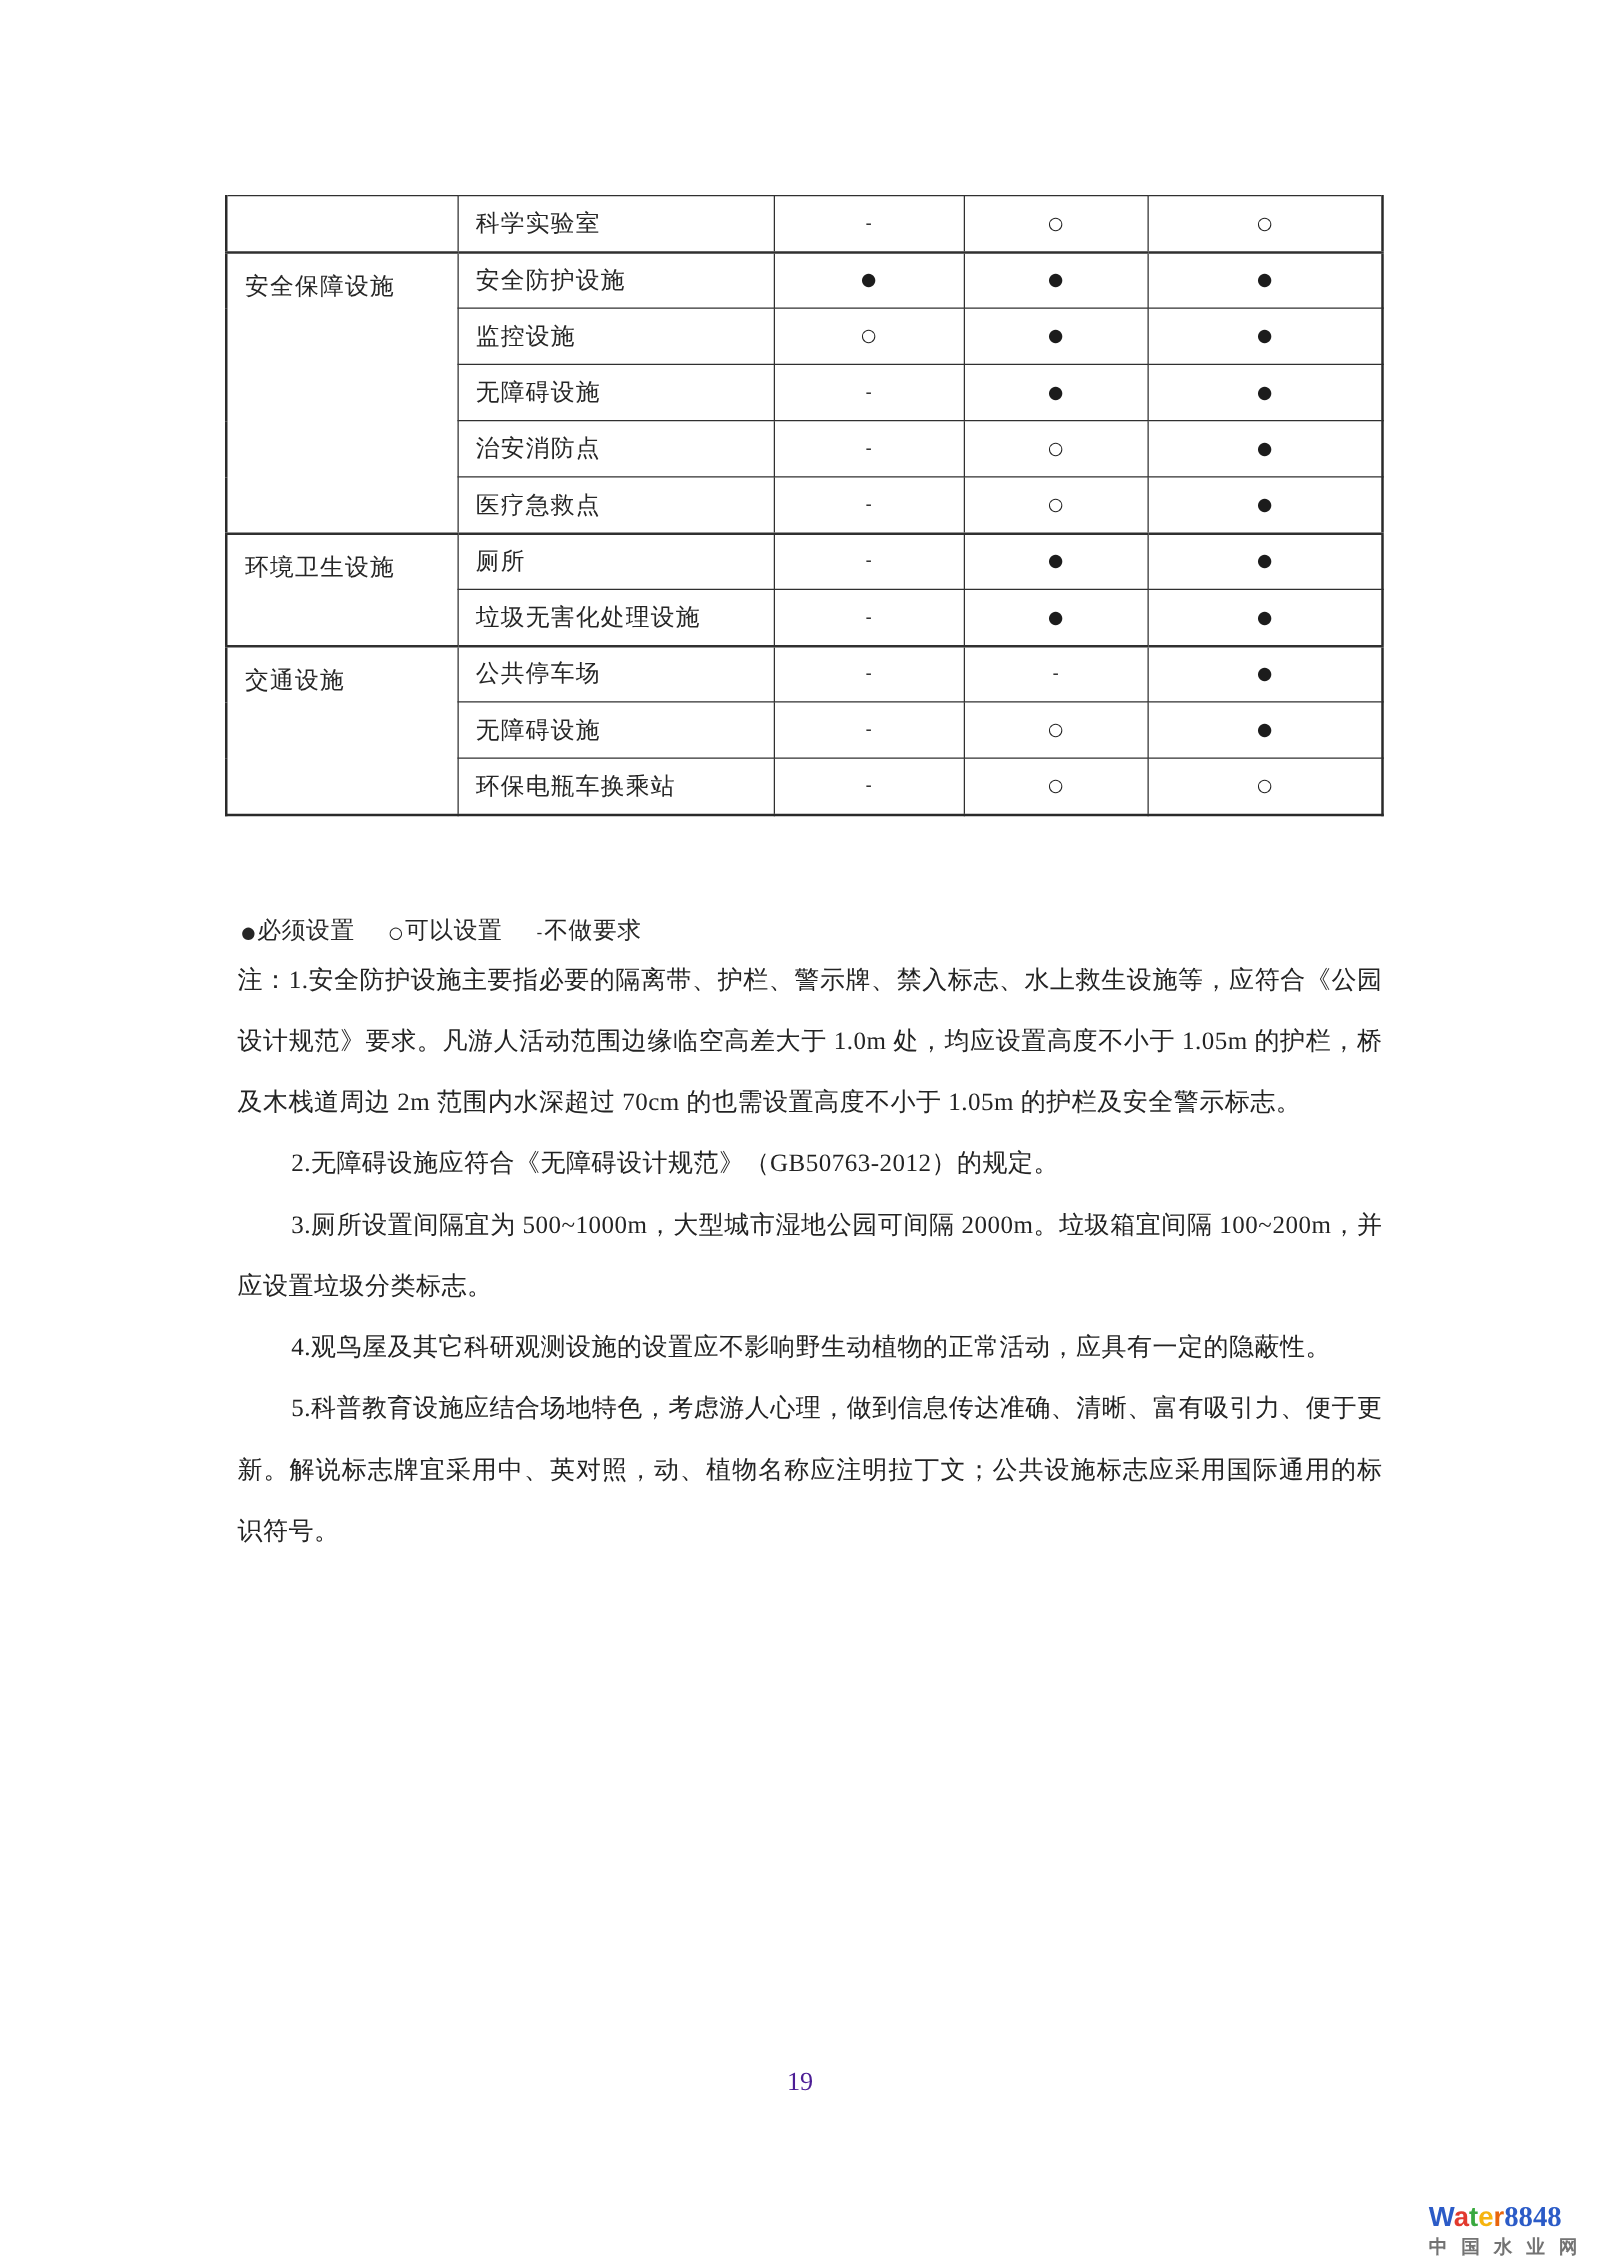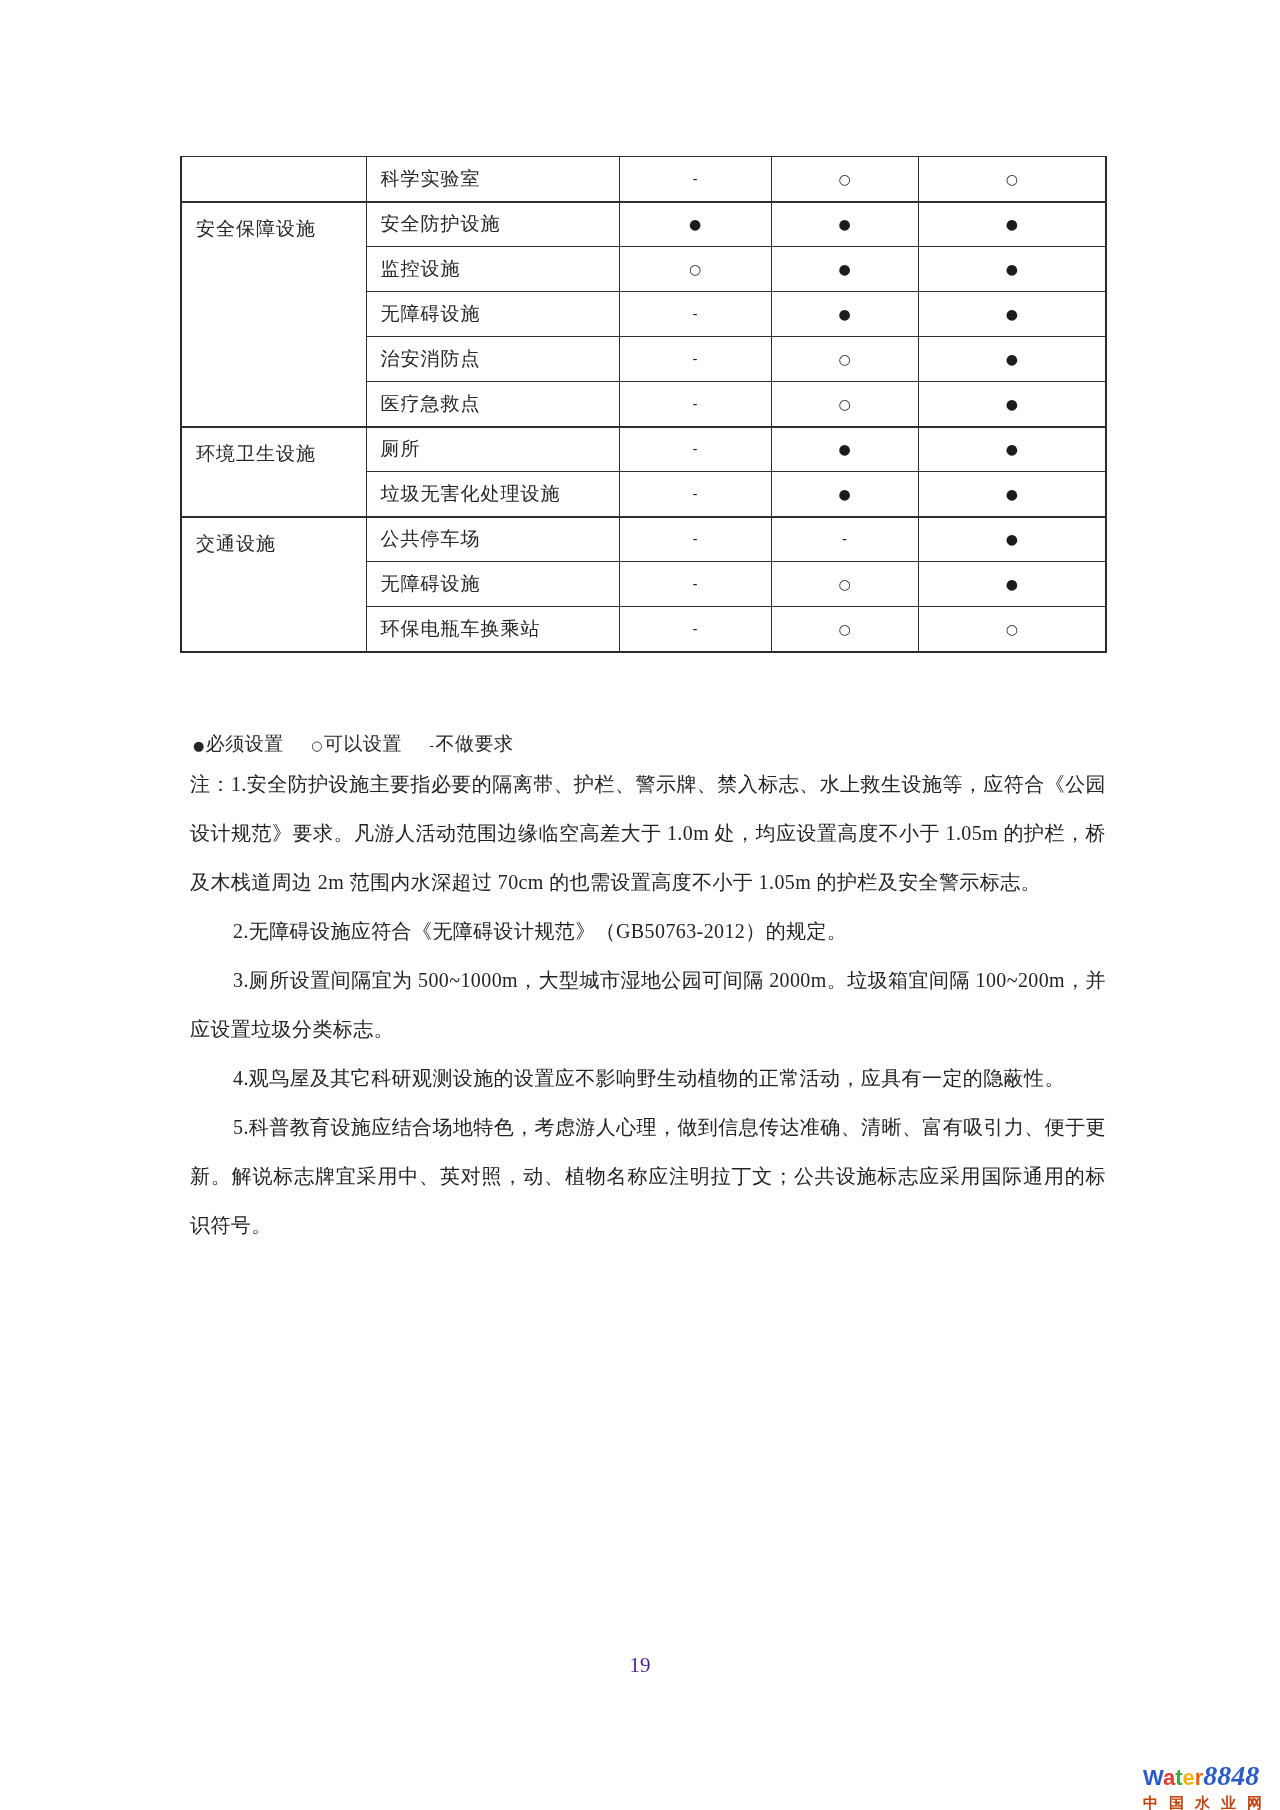--- a/index.html
+++ b/index.html
@@ -79,21 +79,21 @@
   }
 
   
   .watermark {
     position: absolute; left: 1143px; top: 1762px;
     width: 135px;
     font-family: "Liberation Sans", "DejaVu Sans", sans-serif;
     line-height: 1;
   }
   .wm-line1 { font-size: 22px; font-weight: bold; white-space: nowrap; }
-  .wm-line1 .wm-num { font-style: italic; font-family: "Liberation Serif", serif; font-size: 28px; }
+  .wm-line1 .wm-num { font-family: "Liberation Serif", serif; font-size: 23px; }
   .wm-line1 .wm-com { font-size: 10px; font-weight: bold; vertical-align: baseline; padding-left: 39px; }
   .wm-line2 {
     margin-top: 5px;
     font-size: 15px; font-weight: bold;
     letter-spacing: 11px;
     white-space: nowrap;
   }
 </style>
 </head>
 <body>
@@ -195,16 +195,16 @@
     <p class="indent">4.观鸟屋及其它科研观测设施的设置应不影响野生动植物的正常活动，应具有一定的隐蔽性。</p>
     <p class="indent">5.科普教育设施应结合场地特色，考虑游人心理，做到信息传达准确、清晰、富有吸引力、便于更新。解说标志牌宜采用中、英对照，动、植物名称应注明拉丁文；公共设施标志应采用国际通用的标识符号。</p>
   </div>
 
   <div class="page-number">19</div>
 
   <div class="watermark">
     <div class="wm-line1">
       <span style="color: rgb(43, 91, 199);">W</span><span style="color: rgb(226, 58, 46);">a</span><span style="color: rgb(58, 169, 63);">t</span><span style="color: rgb(246, 180, 14);">e</span><span style="color: rgb(232, 101, 13);">r</span><span class="wm-num" style="color: rgb(43, 91, 199);">8848</span><span class="wm-com" style="color: rgb(226, 58, 46);">.com</span>
     </div>
-    <div class="wm-line2" style="color: #c2410c;">中国水业网</div>
+    <div class="wm-line2" style="color: #737373;">中国水业网</div>
   </div>
 
 </div>
 
 </body></html>

